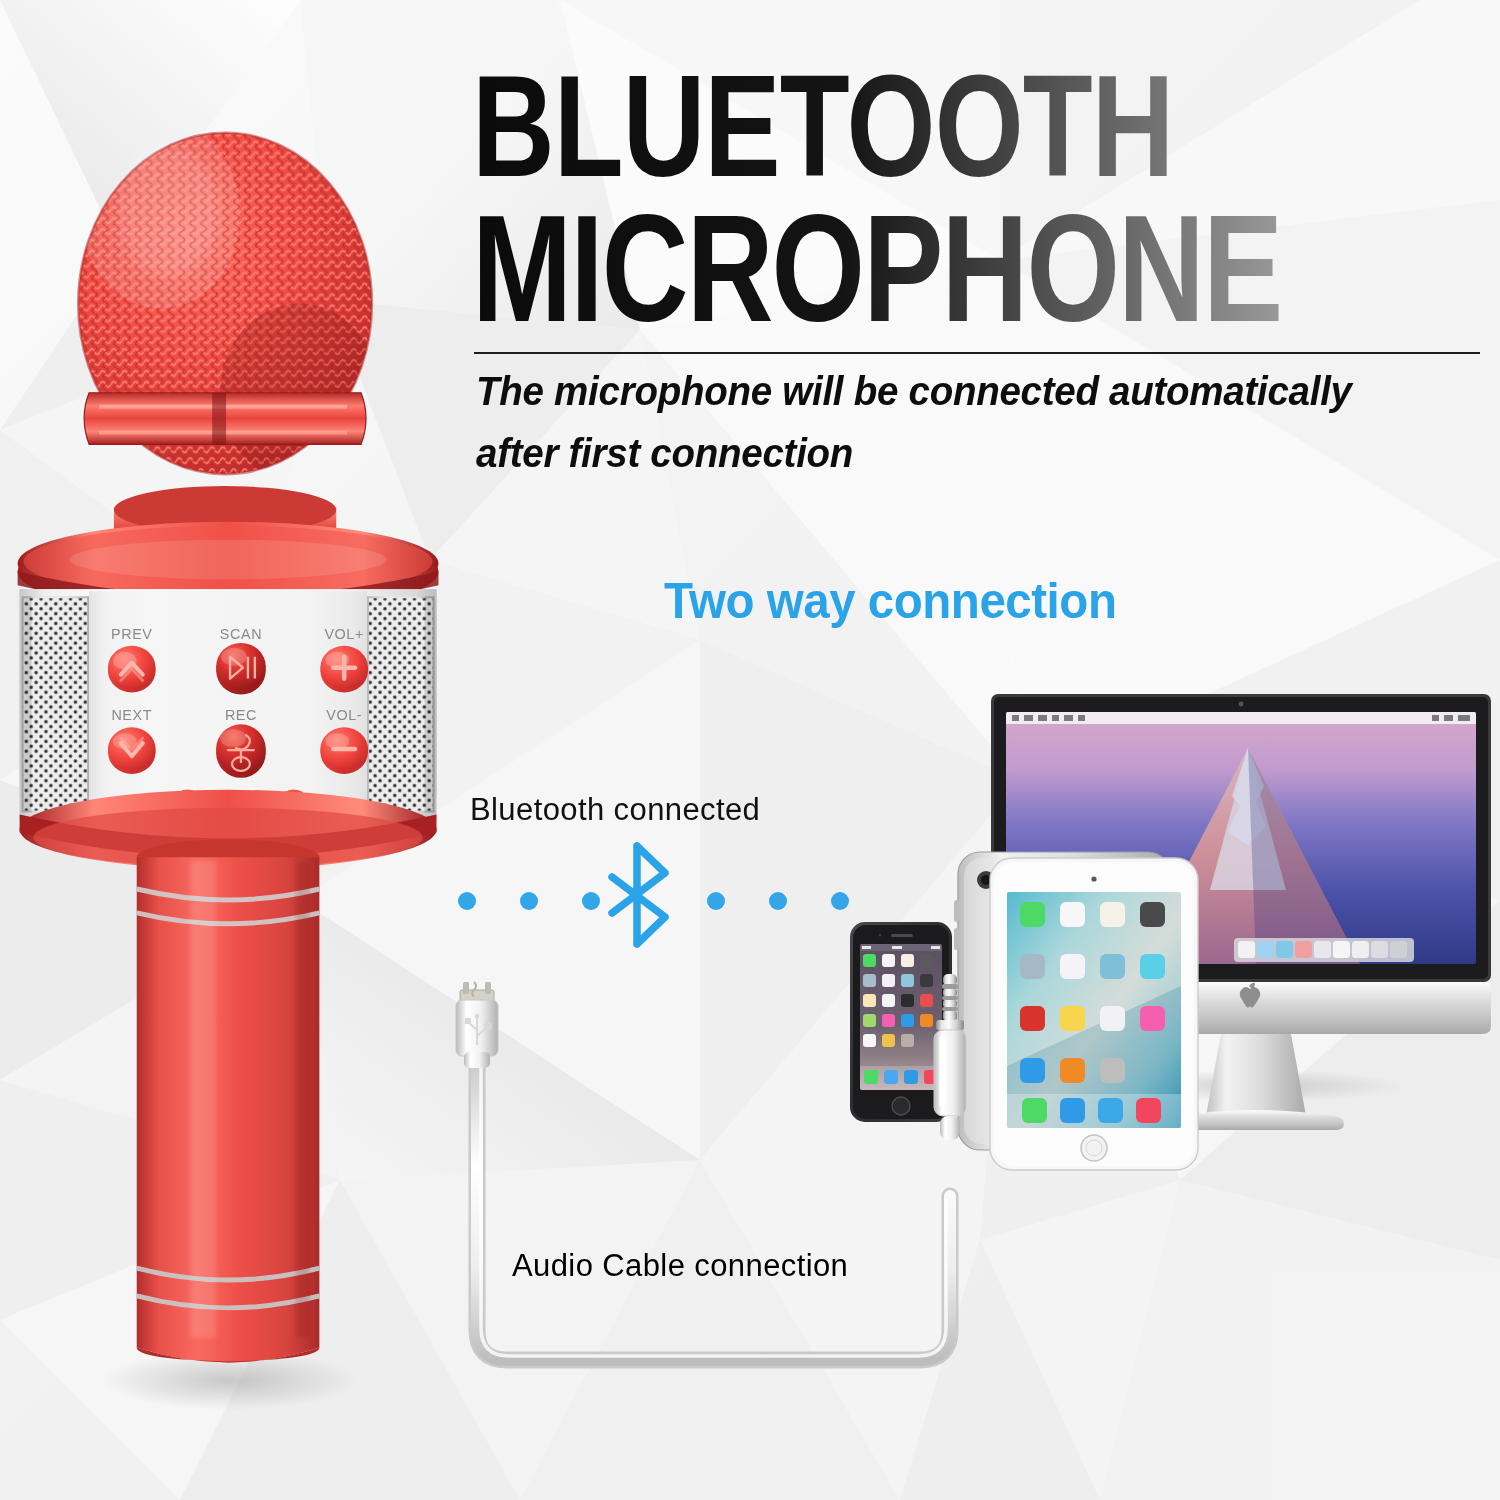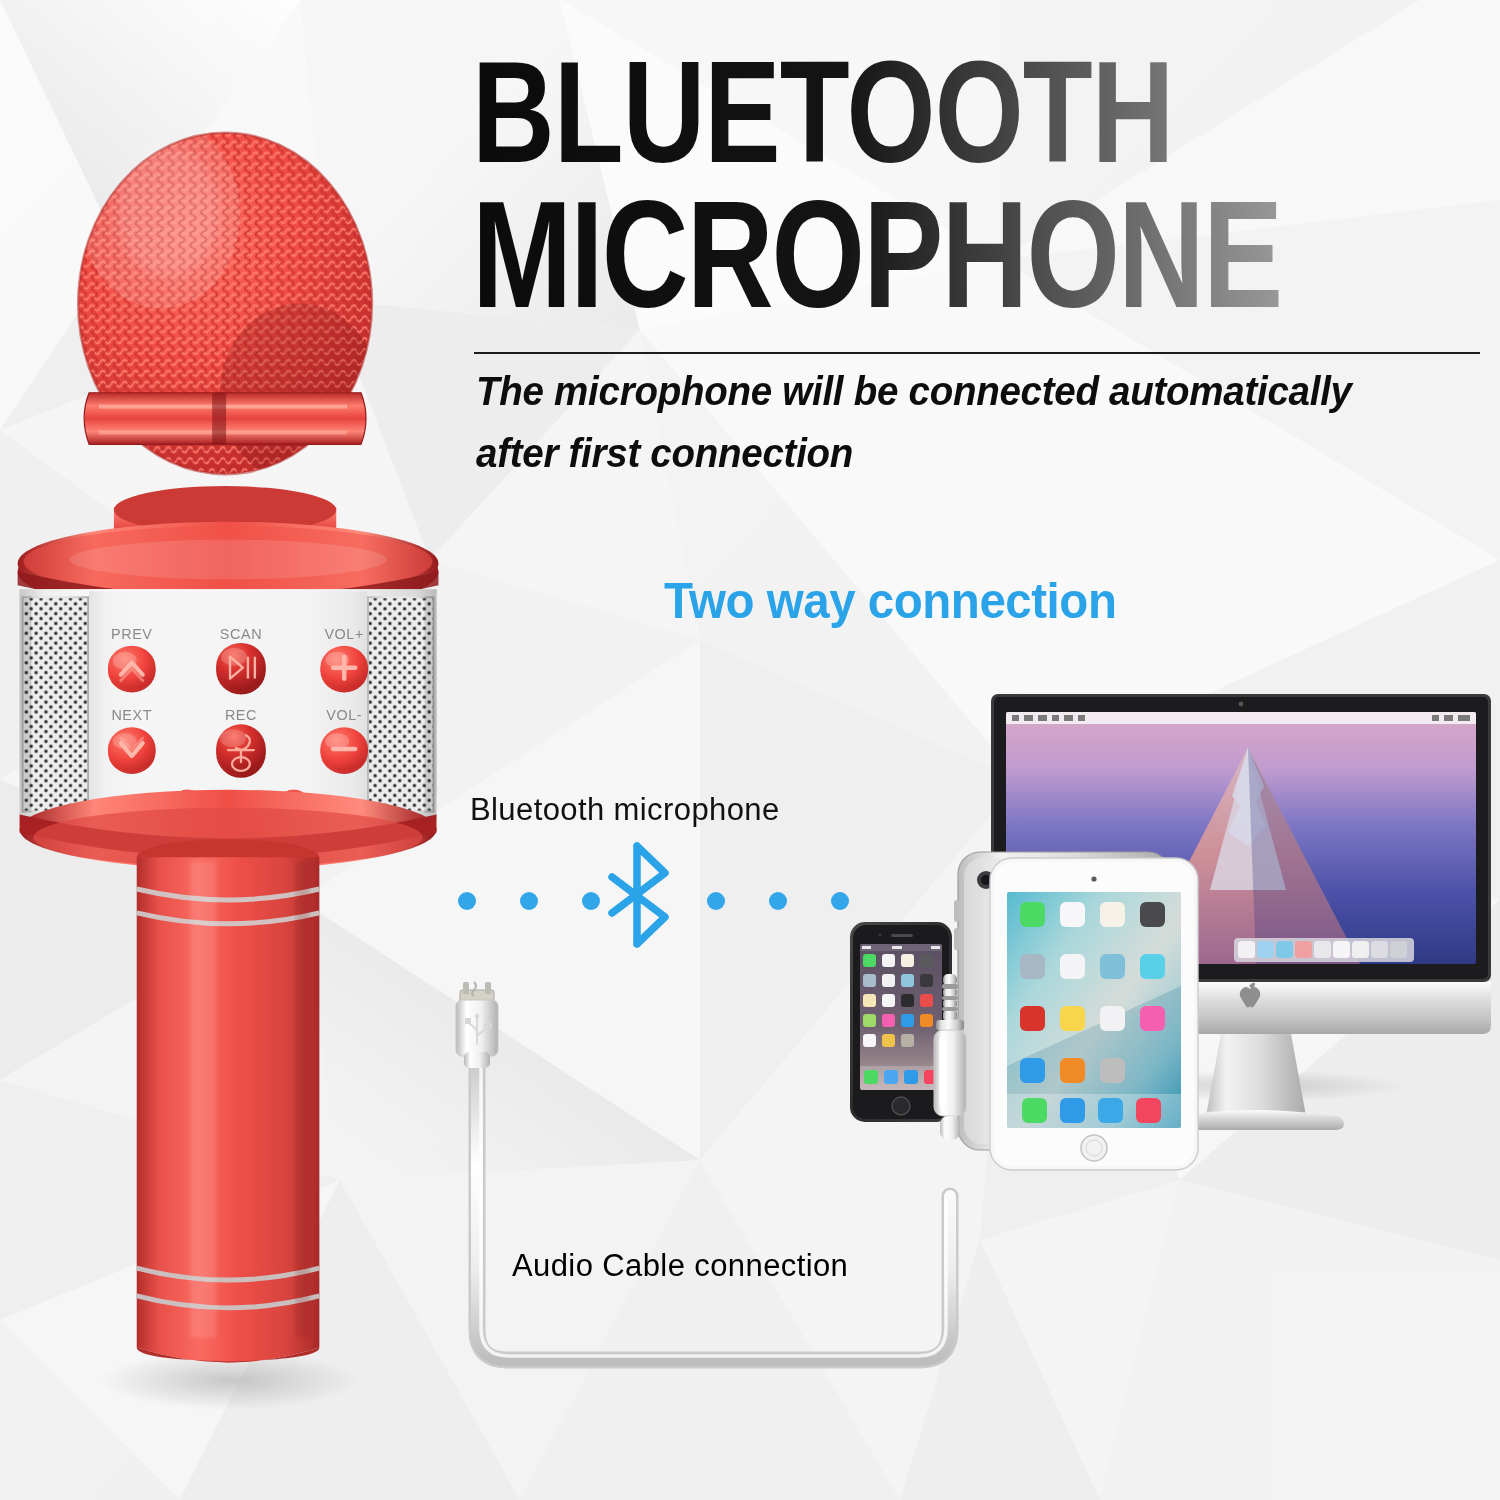--- a/index.html
+++ b/index.html
@@ -8,21 +8,21 @@
     font-family:"Liberation Sans", sans-serif;
     background:#f2f2f2;
     position:relative;
   }
   #stage { position:absolute; inset:0; width:1500px; height:1500px; overflow:hidden; background:#f4f4f4; }
 
   
   .bg { position:absolute; inset:0; z-index:0; }
 
   
-  .headline-wrap { position:absolute; left:472px; top:44px; width:1010px; z-index:6; }
+  .headline-wrap { position:absolute; left:472px; top:58px; width:1010px; z-index:6; }
   .headline {
     font-size:118px; line-height:0.96; font-weight:bold;
     letter-spacing:-1px;
     font-family:"Liberation Sans", sans-serif;
     transform:scaleY(1.22) scaleX(0.97); transform-origin:left top;
     white-space:nowrap;
     background:linear-gradient(90deg,#0b0b0b 0%,#141414 38%,#5a5a5a 62%,#a3a3a3 86%,#b4b4b4 100%);
     -webkit-background-clip:text; background-clip:text; color:transparent;
     -webkit-text-fill-color:transparent;
   }
@@ -392,21 +392,21 @@
       <path d="M136,824 q92,22 184,0" stroke="#cfcfcf" stroke-width="5" fill="none" opacity="0.9"></path>
 
       <path d="M136,1182 q92,24 184,0" stroke="#c9c9c9" stroke-width="5" fill="none" opacity="0.92"></path>
       <path d="M136,1210 q92,24 184,0" stroke="#c9c9c9" stroke-width="5" fill="none" opacity="0.92"></path>
 
       <rect x="190" y="772" width="26" height="480" fill="#ffffff" opacity="0.12" filter="url(#soft)"></rect>
       <rect x="296" y="772" width="14" height="480" fill="#7e1a19" opacity="0.18" filter="url(#soft)"></rect>
     </g>
   </svg>
 
-  <div class="bt-label">Bluetooth microphone</div>
+  <div class="bt-label">Bluetooth connected</div>
 
   <div class="bt-dots">
     <span class="bt-dot" style="left:6px;"></span>
     <span class="bt-dot" style="left:68px;"></span>
     <span class="bt-dot" style="left:130px;"></span>
     <span class="bt-dot" style="left:255px;"></span>
     <span class="bt-dot" style="left:317px;"></span>
     <span class="bt-dot" style="left:379px;"></span>
   </div>
 

